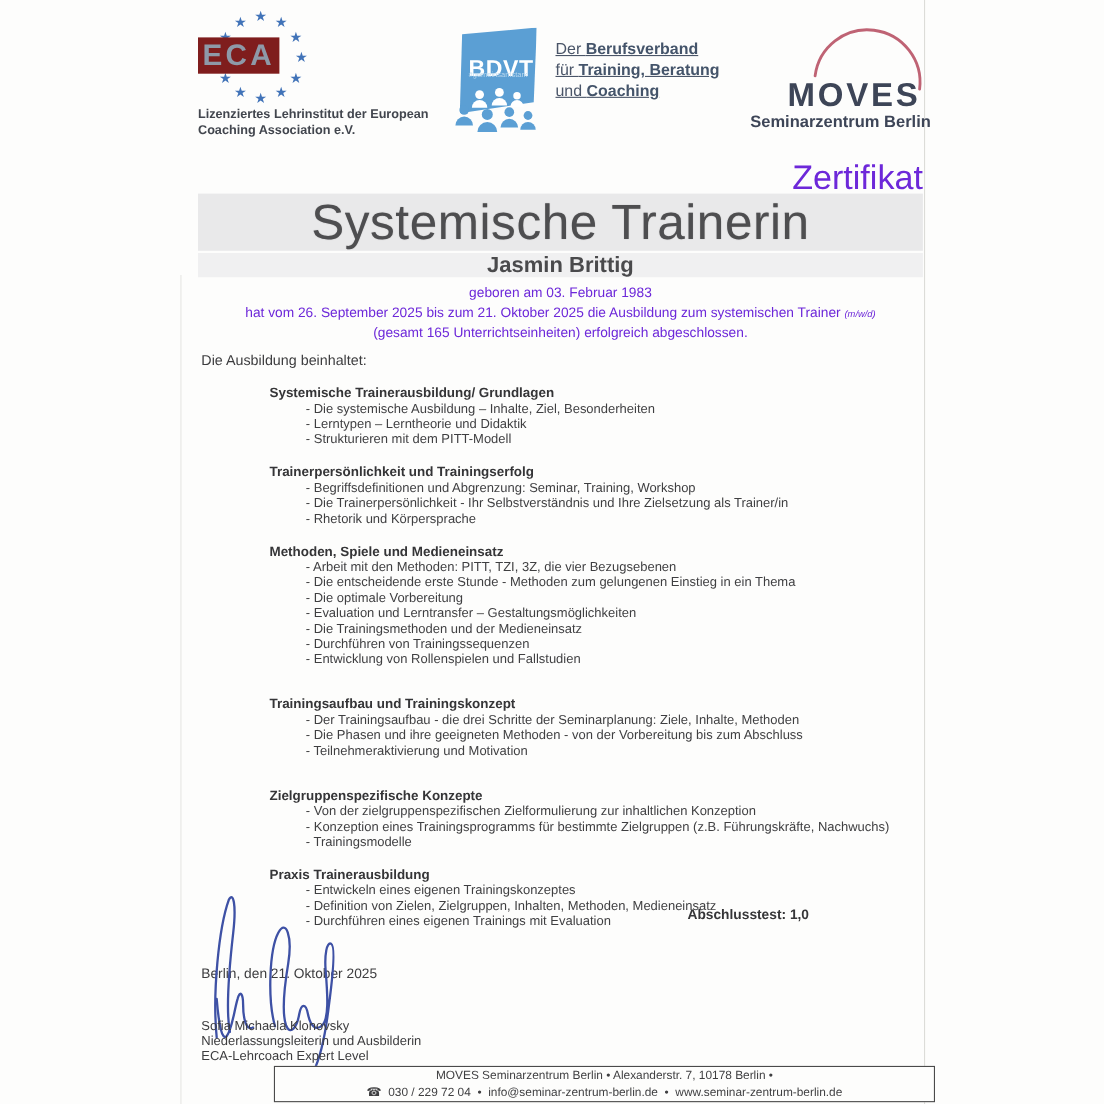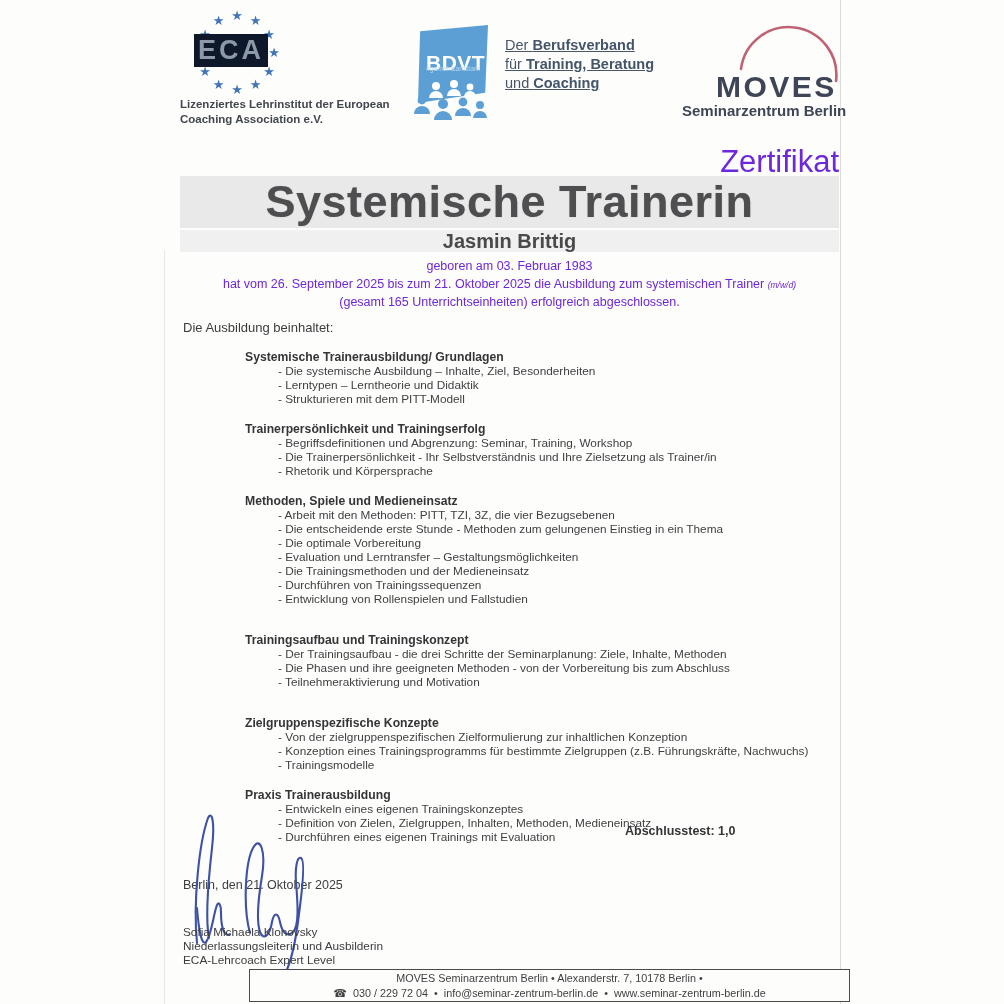--- a/index.html
+++ b/index.html
@@ -8,21 +8,21 @@
     font-family:"Liberation Sans", sans-serif;color:#3f3f41;overflow:hidden;
   }
   .scan-line-right{position:absolute;left:840px;top:0;width:1px;height:1004px;background:#dcdcd8;}
   .scan-line-left{position:absolute;left:164px;top:250px;width:1px;height:754px;background:#e7e7e3;}
 
   
   .eca-block{position:absolute;left:175px;top:8px;width:200px;height:130px;}
   .eca-stars{position:absolute;left:22px;top:4px;width:80px;height:80px;}
   .eca-stars .star{position:absolute;color:#4173b8;font-size:13px;transform:translate(-50%,-50%);}
   .eca-acronym{
-    position:absolute;left:19px;top:26px;background:#0f172a;padding:1px 4px;
+    position:absolute;left:5px;top:26px;background:#7f1d1d;padding:1px 4px;
     font-size:27px;font-weight:bold;letter-spacing:3px;color:#8e99a8;
   }
   .eca-caption{position:absolute;left:5px;top:89px;width:260px;font-size:11.5px;font-weight:bold;color:#42464e;line-height:14.5px;}
 
   .bdvt-block{position:absolute;left:410px;top:20px;width:280px;height:110px;}
   .bdvt-flag{
     position:absolute;left:8px;top:5px;width:70px;height:78px;background:#5b9fd4;
     clip-path:polygon(3% 8%,100% 0%,96% 87%,0% 100%);
   }
   .bdvt-acronym{position:absolute;left:8px;top:8px;color:#ffffff;font-size:21px;font-weight:bold;letter-spacing:.5px;margin-top:18px;}
@@ -33,21 +33,21 @@
 
   .moves-block{position:absolute;left:670px;top:0px;width:220px;height:135px;}
   .moves-arc{position:absolute;left:45px;top:3px;}
   .moves-name{position:absolute;left:46px;top:70px;font-size:30px;font-weight:bold;letter-spacing:2.5px;color:#3d4557;}
   .moves-subtitle{position:absolute;left:12px;top:102px;font-size:15px;font-weight:bold;color:#3d4557;}
 
   
   .kicker{position:absolute;left:180px;top:144px;width:659px;text-align:right;font-size:31px;color:#6d28d9;}
   .band-main{position:absolute;left:180px;top:176px;width:659px;height:52px;background:#e9e9ea;}
   .band-main .t{
-    width:100%;text-align:center;font-size:45px;font-weight:bold;color:#4e4e50;
+    width:100%;text-align:center;font-size:45px;font-weight:normal;color:#4e4e50;
     line-height:52px;letter-spacing:.5px;text-shadow:0 0 1px rgba(60,60,60,.35);
   }
   .band-name{position:absolute;left:180px;top:230px;width:659px;height:22px;background:#f0f0f1;}
   .band-name .t{width:100%;text-align:center;font-size:20px;font-weight:bold;color:#4a4a4c;line-height:22px;}
 
   
   .intro{position:absolute;left:180px;top:258px;width:659px;text-align:center;font-size:12.5px;line-height:17.5px;color:#6d28d9;}
   .intro .tiny{font-size:8.5px;font-style:italic;}
   .lead{position:absolute;left:183px;top:320px;font-size:13px;color:#3c3c3e;}
 

